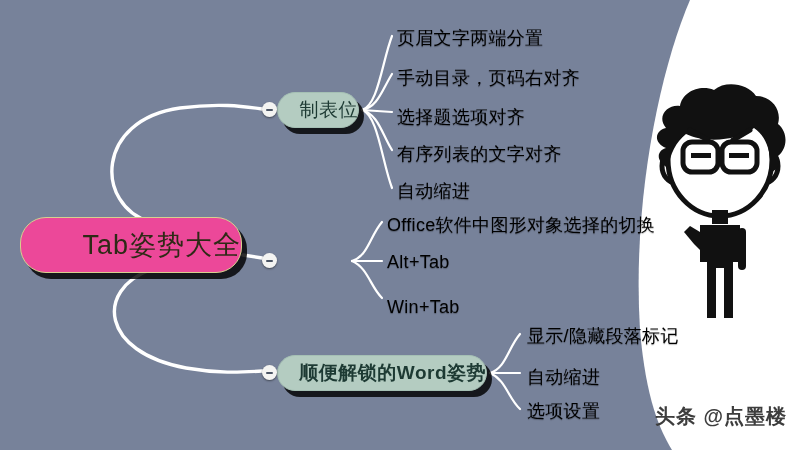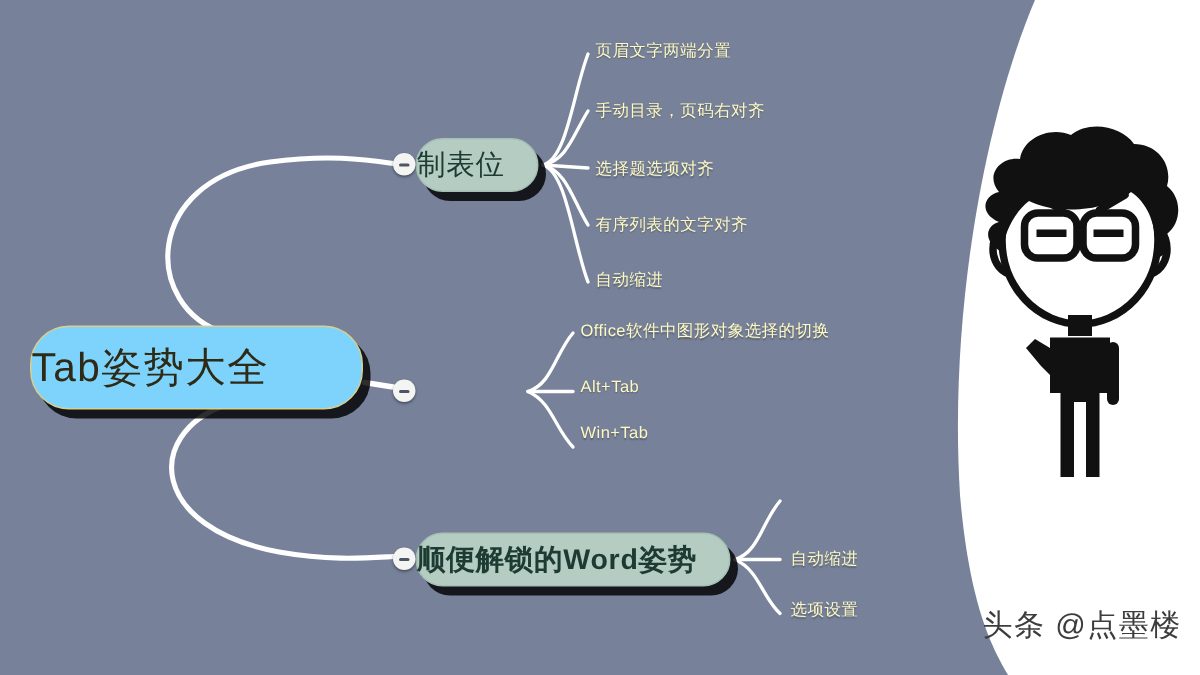--- a/index.html
+++ b/index.html
@@ -30,33 +30,33 @@
     position: absolute;
     left: 0; top: 0;
     width: 800px; height: 450px;
   }
 
   
   .node {
     position: absolute;
     display: flex;
     align-items: center;
-    justify-content: flex-start;
+    justify-content: flex-end;
     box-sizing: border-box;
     border-radius: 26px;
     white-space: nowrap;
     box-shadow: 5px 6px 0 rgba(0,0,0,0.82);
   }
 
   .node-root {
     left: 20px;
     top: 217px;
     width: 222px;
     height: 56px;
-    background: #7dd3fc;
+    background: #ec4899;
     border: 1px solid #d7d08f;
     color: #2e2a16;
     font-size: 27px;
     letter-spacing: 1px;
   }
 
   .node-branch {
     background: #b4ccc1;
     border: 1px solid #a5c0b4;
     color: #1d3a33;
@@ -89,35 +89,35 @@
     background: #4b5565;
     border-radius: 1px;
   }
   #badge-tabstop { left: 262px; top: 102px; }
   #badge-switch  { left: 262px; top: 253px; }
   #badge-word    { left: 262px; top: 365px; }
 
   
   .leaf {
     position: absolute;
-    color: #fef9c3;
-    font-size: 11px;
+    color: #000000;
+    font-size: 18px;
     white-space: nowrap;
     text-shadow: 0 1px 1px rgba(0,0,0,0.28);
     letter-spacing: 0.3px;
   }
 
   
   #watermark {
     position: absolute;
     left: 655px;
     top: 403px;
     color: #3d3d3d;
     font-size: 20px;
-    font-weight: normal;
+    font-weight: bold;
     letter-spacing: 1px;
     white-space: nowrap;
   }
 </style>
 </head>
 <body>
 
 <div id="canvas">
 
   <svg id="art-layer" viewBox="0 0 800 450">
@@ -210,20 +210,21 @@
   <div class="badge" id="badge-word"></div>
 
   <div class="leaf" style="left:397px;top:26px">页眉文字两端分置</div>
   <div class="leaf" style="left:397px;top:66px">手动目录，页码右对齐</div>
   <div class="leaf" style="left:397px;top:105px">选择题选项对齐</div>
   <div class="leaf" style="left:397px;top:142px">有序列表的文字对齐</div>
   <div class="leaf" style="left:397px;top:179px">自动缩进</div>
 
   <div class="leaf" style="left:387px;top:213px">Office软件中图形对象选择的切换</div>
   <div class="leaf" style="left:387px;top:252px">Alt+Tab</div>
-  <div class="leaf" style="left:387px;top:283px">Win+Tab</div>
-
+  <div class="leaf" style="left:387px;top:297px">Win+Tab</div>
+
+  <div class="leaf" style="left:527px;top:324px">显示/隐藏段落标记</div>
   <div class="leaf" style="left:527px;top:365px">自动缩进</div>
   <div class="leaf" style="left:527px;top:399px">选项设置</div>
 
   <div id="watermark">头条 @点墨楼</div>
 
 </div>
 
 </body></html>

